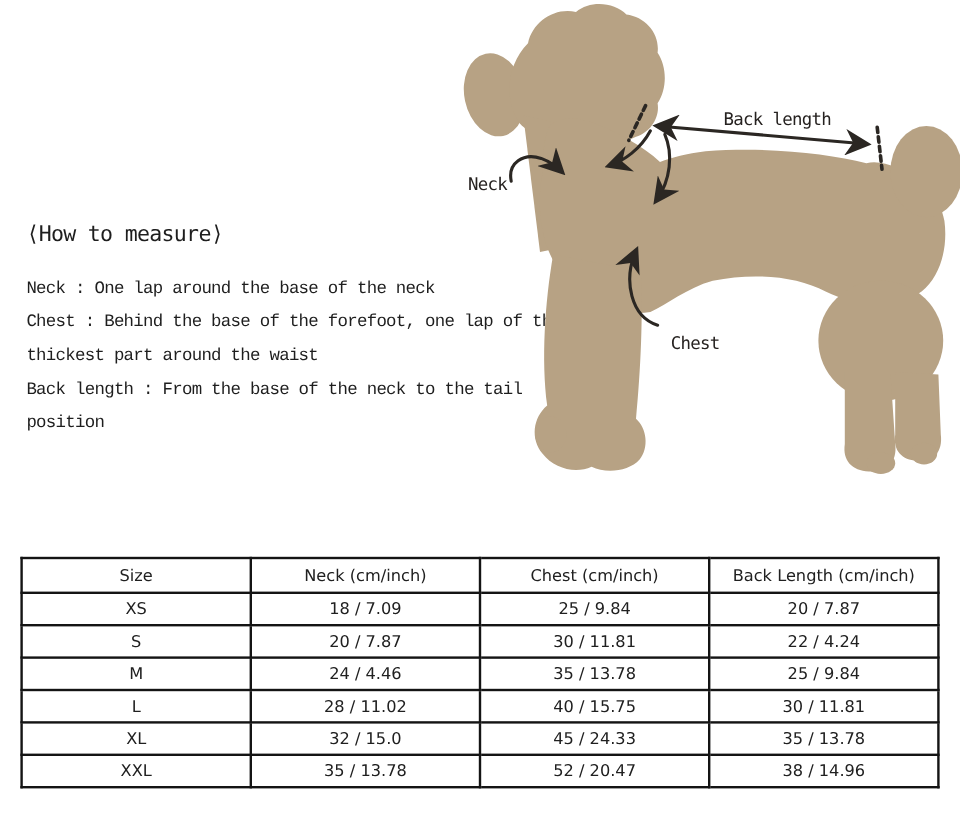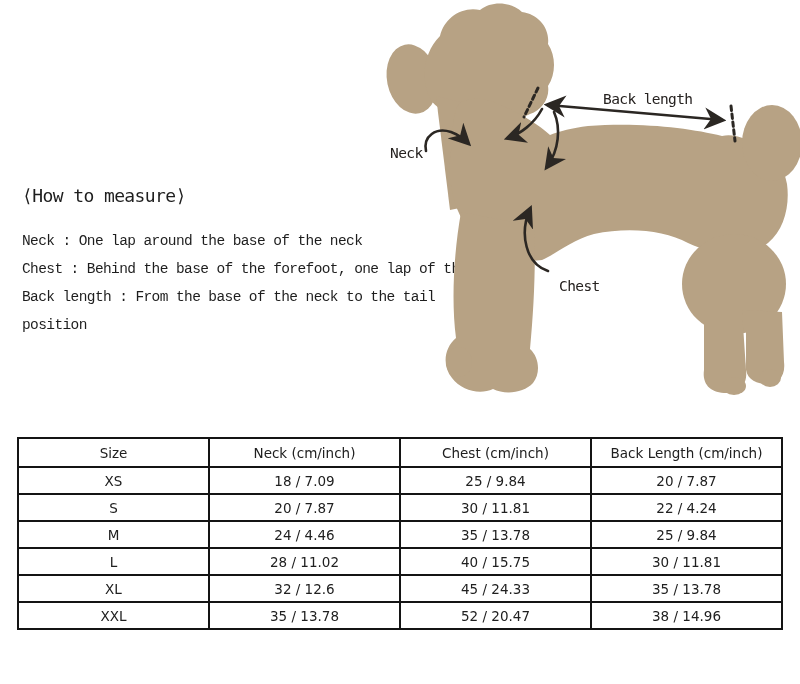--- a/index.html
+++ b/index.html
@@ -13,41 +13,42 @@
   }
   .instr{position:absolute;left:22px;top:227px;}
   .instr-line{
     font-size:14.5px;line-height:28px;letter-spacing:-0.6px;white-space:pre;font-family:Liberation Mono, monospace;
   }
   .diagram-svg{position:absolute;left:0;top:0;}
   .diagram-svg text{
     font-family:"DejaVu Sans Mono",monospace;font-size:14.5px;letter-spacing:-0.6px;
   }
   .size-table{
-    position:absolute;left:17px;top:437px;width:766px;
+    position:absolute;left:17px;top:464px;width:766px;
     border-collapse:collapse;table-layout:fixed;
     font-family:"DejaVu Sans",sans-serif;color:#202020;
   }
   .size-table th,.size-table td{
     border:2px solid #141414;text-align:center;vertical-align:middle;
     font-weight:400;padding:0;
   }
   .size-table th{height:27px;font-size:13.5px;}
   .size-table td{height:25px;font-size:13.5px;}
 </style>
 </head>
 <body>
 
 <div class="canvas">
 
   <div class="heading">⟨How to measure⟩</div>
 
   <div class="instr">
       <div class="instr-line">Neck : One lap around the base of the neck</div>
       <div class="instr-line">Chest : Behind the base of the forefoot, one lap of the</div>
+      <div class="instr-line">thickest part around the waist</div>
       <div class="instr-line">Back length : From the base of the neck to the tail</div>
       <div class="instr-line">position</div>
     </div>
 
   <svg class="diagram-svg" width="800" height="684" viewBox="0 0 800 684">
     <defs>
       <marker id="ah" viewBox="0 0 10 10" refX="8" refY="5" markerWidth="8.5" markerHeight="8.5" orient="auto-start-reverse">
         <path d="M0,0 L10,5 L0,10 L3,5 Z" fill="#2b2723"></path>
       </marker>
     </defs>
@@ -129,21 +130,21 @@
           <td>25 / 9.84</td>
         </tr>
         <tr>
           <td>L</td>
           <td>28 / 11.02</td>
           <td>40 / 15.75</td>
           <td>30 / 11.81</td>
         </tr>
         <tr>
           <td>XL</td>
-          <td>32 / 12.6</td>
+          <td>32 / 15.0</td>
           <td>45 / 24.33</td>
           <td>35 / 13.78</td>
         </tr>
         <tr>
           <td>XXL</td>
           <td>35 / 13.78</td>
           <td>52 / 20.47</td>
           <td>38 / 14.96</td>
         </tr>
       </tbody>

